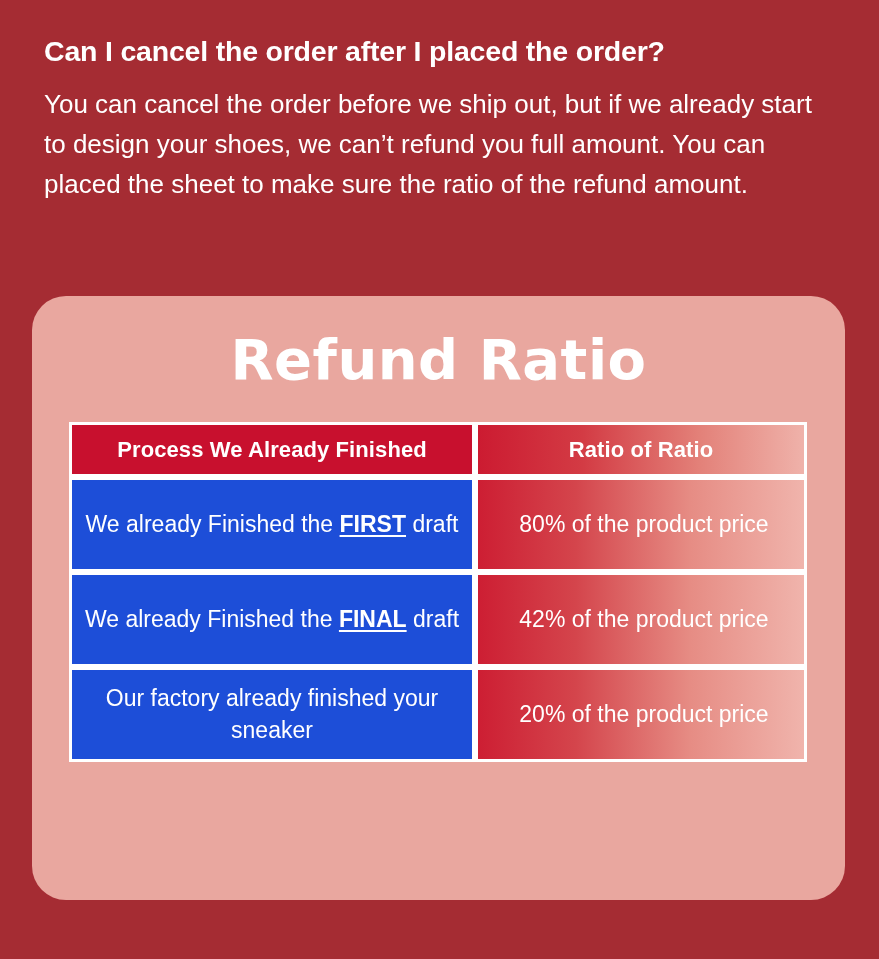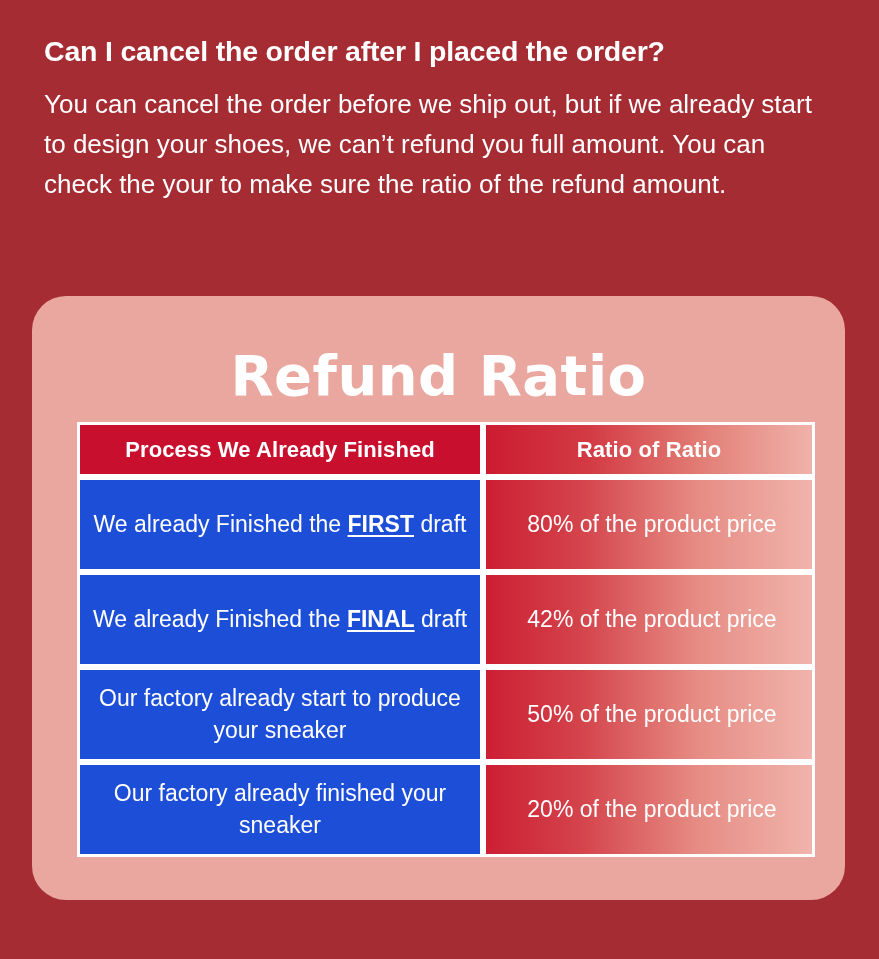--- a/index.html
+++ b/index.html
@@ -54,41 +54,40 @@
     width: 813px;
     height: 604px;
     background: #E9A79F;
     border-radius: 34px;
     box-sizing: border-box;
   }
 
   .card-title {
     position: absolute;
     left: 0;
-    top: 52px;
+    top: 36px;
     width: 813px;
     text-align: center;
     font-size: 56px;
     font-weight: bold;
     color: #FFFFFF;
     letter-spacing: 0.5px;
     line-height: 1;
     font-family: "DejaVu Sans", sans-serif;
   }
 
   
   .ratio-table {
     position: absolute;
     left: 37px;
     top: 126px;
     width: 738px;
     border-collapse: separate;
     border-spacing: 0;
     table-layout: fixed;
-    margin-left: 8px;
   }
   .ratio-table td, .ratio-table th {
     border: 3px solid #FFFFFF;
     padding: 0 10px;
     text-align: center;
     vertical-align: middle;
     color: #FFFFFF;
     box-sizing: border-box;
   }
   .col-process { width: 406px; }
@@ -131,21 +130,21 @@
     text-underline-offset: 3px;
   }
 </style>
 </head>
 <body>
 
 <div class="page">
 
   <div class="faq-block">
     <h1 class="faq-question">Can I cancel the order after I placed the order?</h1>
-    <p class="faq-answer">You can cancel the order before we ship out, but if we already start to design your shoes, we can’t refund you full amount. You can check the your to make sure the ratio of the refund amount.</p>
+    <p class="faq-answer">You can cancel the order before we ship out, but if we already start to design your shoes, we can’t refund you full amount. You can placed the sheet to make sure the ratio of the refund amount.</p>
   </div>
 
   <div class="card">
 
     <div class="card-title">Refund Ratio</div>
 
     <table class="ratio-table">
       <colgroup>
         <col class="col-process">
         <col class="col-ratio">
@@ -169,28 +168,20 @@
 
         <tr>
           <td class="cell-process col-process">
             <span>We already Finished the </span><span class="emph">FINAL</span><span> draft</span>
           </td>
           <td class="cell-ratio col-ratio">
             <span class="ratio-text">42% of the product price</span>
           </td>
         </tr>
 
-        <tr>
-          <td class="cell-process col-process">
-            <span>Our factory already start to produce your sneaker</span><span class="emph"></span><span></span>
-          </td>
-          <td class="cell-ratio col-ratio">
-            <span class="ratio-text">50% of the product price</span>
-          </td>
-        </tr>
 
         <tr>
           <td class="cell-process col-process">
             <span>Our factory already finished your sneaker</span><span class="emph"></span><span></span>
           </td>
           <td class="cell-ratio col-ratio">
             <span class="ratio-text">20% of the product price</span>
           </td>
         </tr>
 

